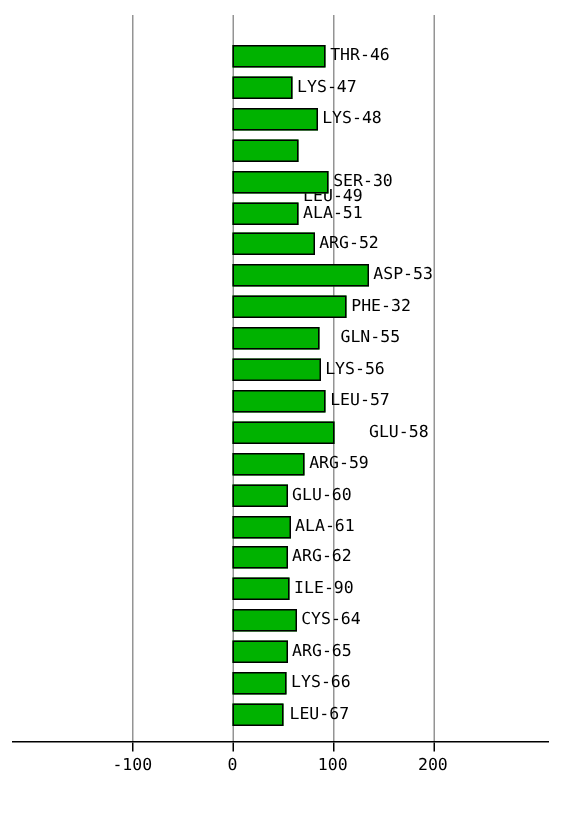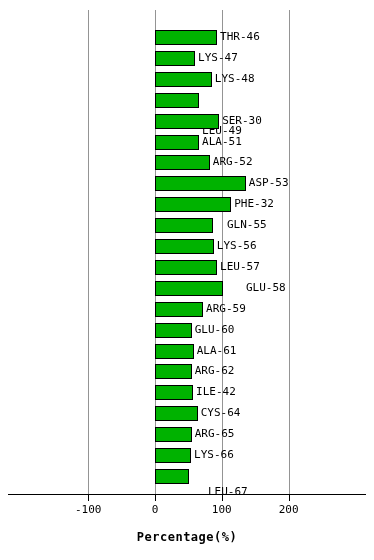--- a/index.html
+++ b/index.html
@@ -182,48 +182,47 @@
         <div class="bar-row" style="top: 343.5px;">
           <div class="bar" style="left: 155px; width: 38.744px; background: rgb(0, 178, 0); border-color: rgb(0, 0, 0);"></div>
           <div class="bar-label" style="left: 196.744px;">ALA-61</div>
         </div>
         <div class="bar-row" style="top: 364.4px;">
           <div class="bar" style="left: 155px; width: 36.74px; background: rgb(0, 178, 0); border-color: rgb(0, 0, 0);"></div>
           <div class="bar-label" style="left: 194.74px;">ARG-62</div>
         </div>
         <div class="bar-row" style="top: 385.3px;">
           <div class="bar" style="left: 155px; width: 38.076px; background: rgb(0, 178, 0); border-color: rgb(0, 0, 0);"></div>
-          <div class="bar-label" style="left: 196.076px;">ILE-42</div>
+          <div class="bar-label" style="left: 196.076px;">ILE-90</div>
         </div>
         <div class="bar-row" style="top: 406.2px;">
           <div class="bar" style="left: 155px; width: 42.752px; background: rgb(0, 178, 0); border-color: rgb(0, 0, 0);"></div>
           <div class="bar-label" style="left: 200.752px;">CYS-64</div>
         </div>
         <div class="bar-row" style="top: 427.1px;">
           <div class="bar" style="left: 155px; width: 36.74px; background: rgb(0, 178, 0); border-color: rgb(0, 0, 0);"></div>
           <div class="bar-label" style="left: 194.74px;">ARG-65</div>
         </div>
         <div class="bar-row" style="top: 448px;">
           <div class="bar" style="left: 155px; width: 36.072px; background: rgb(0, 178, 0); border-color: rgb(0, 0, 0);"></div>
           <div class="bar-label" style="left: 194.072px;">LYS-66</div>
         </div>
         <div class="bar-row" style="top: 468.9px;">
           <div class="bar" style="left: 155px; width: 34.068px; background: rgb(0, 178, 0); border-color: rgb(0, 0, 0);"></div>
-          <div class="bar-label" style="left: 208px; margin-top: 16px;">LEU-67</div>
+          <div class="bar-label" style="left: 193px;">LEU-67</div>
         </div>
       </div>
   </div>
 
   <div class="axis-line"></div>
   <div id="ticks-container">
       <div class="tick-mark" style="left: 88.2px; background: rgb(0, 0, 0);"></div>
       <div class="tick-label" style="left: 88.2px;">-100</div>
       <div class="tick-mark" style="left: 155px; background: rgb(0, 0, 0);"></div>
       <div class="tick-label" style="left: 155px;">0</div>
       <div class="tick-mark" style="left: 221.8px; background: rgb(0, 0, 0);"></div>
       <div class="tick-label" style="left: 221.8px;">100</div>
       <div class="tick-mark" style="left: 288.6px; background: rgb(0, 0, 0);"></div>
       <div class="tick-label" style="left: 288.6px;">200</div>
     </div>
 
-  <div class="axis-title">Percentage(%)</div>
 
 </div>
 
 </body></html>

